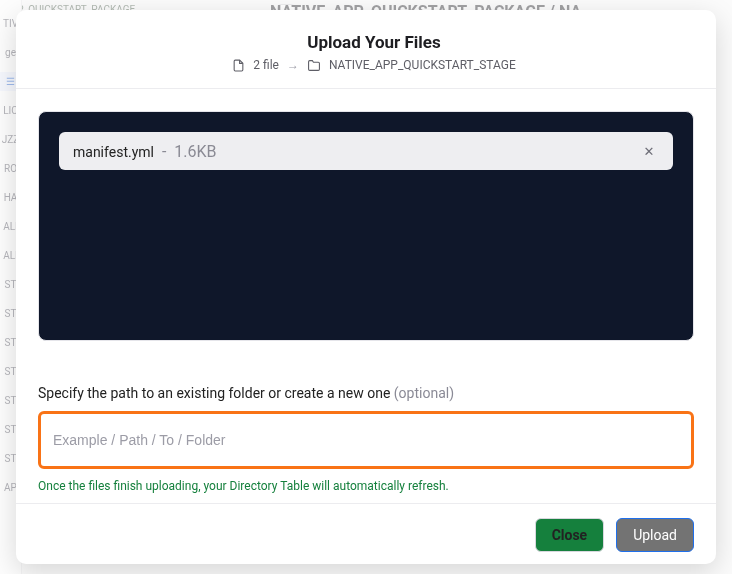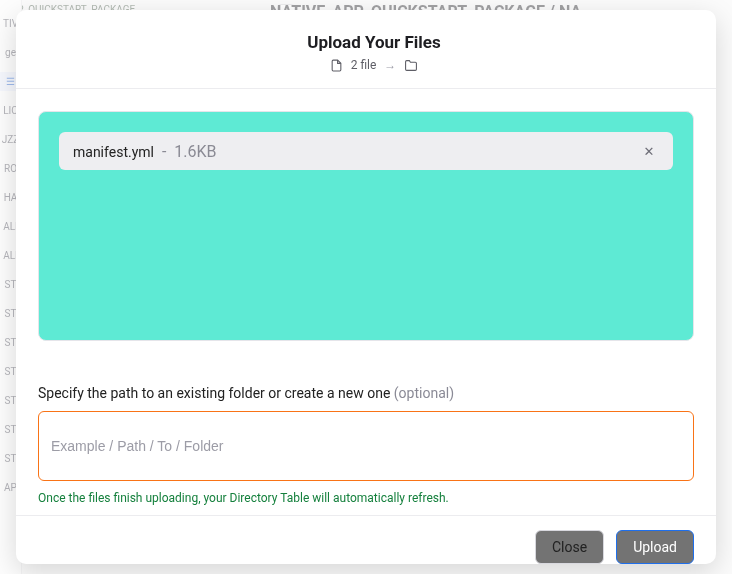--- a/index.html
+++ b/index.html
@@ -107,21 +107,21 @@
     }
     .modal-body {
       flex: 1;
       padding: 22px 22px 10px 22px;
       display: flex;
       flex-direction: column;
     }
     .drop-area {
       border: 1px solid #e5e5ea;
       border-radius: 8px;
-      background: #5eead4;
+      background: #0f172a;
       padding: 20px;
       min-height: 230px;
     }
     .file-row {
       background: #eeeef1;
       border-radius: 6px;
       padding: 9px 14px;
       display: flex;
       align-items: center;
       justify-content: space-between;
@@ -154,23 +154,23 @@
     .path-label {
       font-size: 14px;
       color: #222;
       margin-bottom: 10px;
     }
     .path-label .optional {
       color: #8a8a96;
     }
     .path-input {
       width: 100%;
-      border: 1px solid #f97316;
+      border: 3px solid #f97316;
       border-radius: 6px;
-      padding: 26px 12px;
+      padding: 18px 12px;
       font-size: 14px;
       color: #333;
     }
     .path-input::placeholder { color: #9c9ca6; }
     .path-hint {
       margin-top: 10px;
       font-size: 12px;
       color: #15803d;
     }
     .modal-footer {
@@ -182,23 +182,24 @@
     }
     .btn {
       border-radius: 6px;
       font-size: 14px;
       padding: 8px 16px;
       cursor: pointer;
       border: 1px solid transparent;
       font-family: inherit;
     }
     .btn-secondary {
-      background: #737373;
+      background: #15803d;
       border-color: #d8d8de;
       color: #222;
+      font-weight: bold;
     }
     .btn-primary {
       background: #737373;
       color: #fff;
       border-color: #1f6feb;
     }
     svg { display: block; }
   </style>
 </head>
 <body>
@@ -238,20 +239,21 @@
           <polyline points="14 2 14 8 20 8"></polyline>
         </svg>
       </span>
       <span>2 file</span>
       <span class="arrow">→</span>
       <span class="icon">
         <svg width="14" height="13" viewBox="0 0 24 24" fill="none" stroke="#5e5e66" stroke-width="2">
           <path d="M22 19a2 2 0 0 1-2 2H4a2 2 0 0 1-2-2V5a2 2 0 0 1 2-2h5l2 3h9a2 2 0 0 1 2 2z"></path>
         </svg>
       </span>
+      <span>NATIVE_APP_QUICKSTART_STAGE</span>
     </div>
   </div>
 
   <div class="modal-body">
     <div class="drop-area">
       <div class="file-row">
         <div>
           <span class="filename">manifest.yml</span><span class="filesize-sep"> - </span><span class="filesize">1.6KB</span>
         </div>
         <div class="remove">

